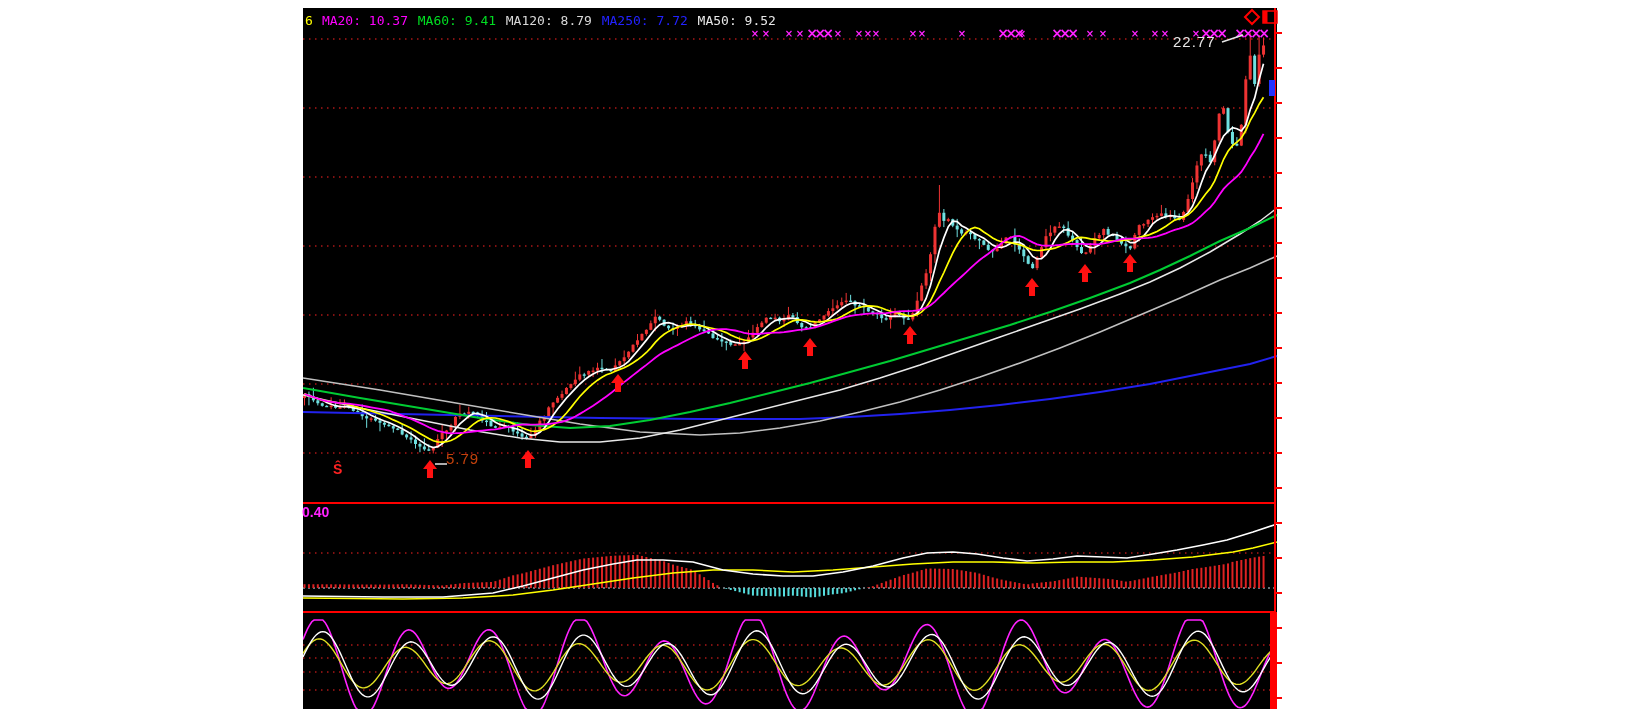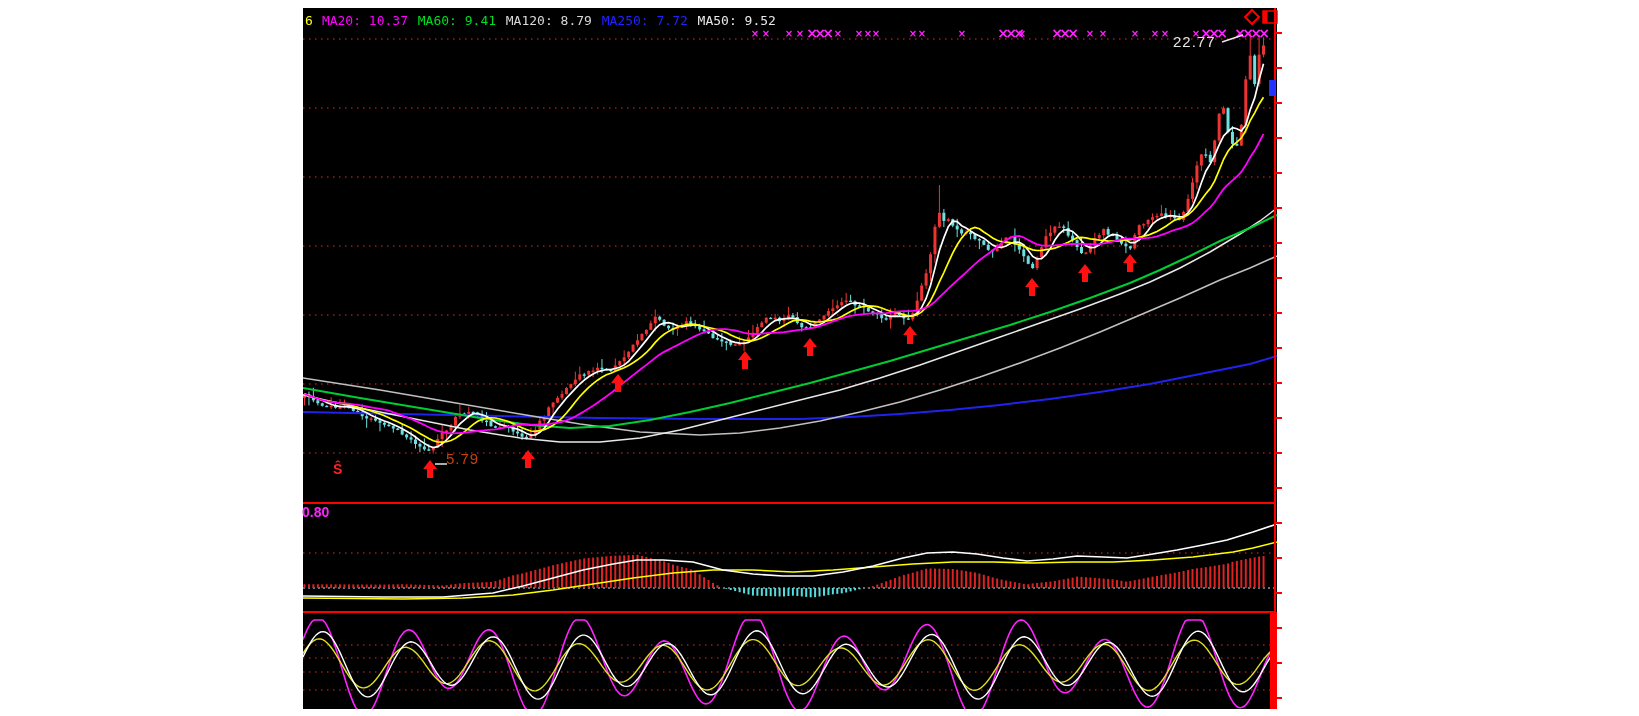--- a/index.html
+++ b/index.html
@@ -787,15 +787,15 @@
         </g>
         <g>
           <polygon points="949,2 956,9 949,16 942,9" fill="none" stroke="#ff0000" stroke-width="2"></polygon>
           <rect x="960" y="3" width="14" height="12" fill="none" stroke="#ff0000" stroke-width="1.5"></rect>
           <rect x="960" y="3" width="4.5" height="12" fill="#ff0000"></rect>
         </g>
       </svg>
   </div>
   <div class="ov" id="lbl-high">22.77</div>
   <div class="ov" id="lbl-low">5.79</div>
-  <div class="ov" id="lbl-macd">0.80</div>
+  <div class="ov" id="lbl-macd">0.40</div>
   <div class="ov" id="lbl-s">Ŝ</div>
 </div>
 
 </body></html>

